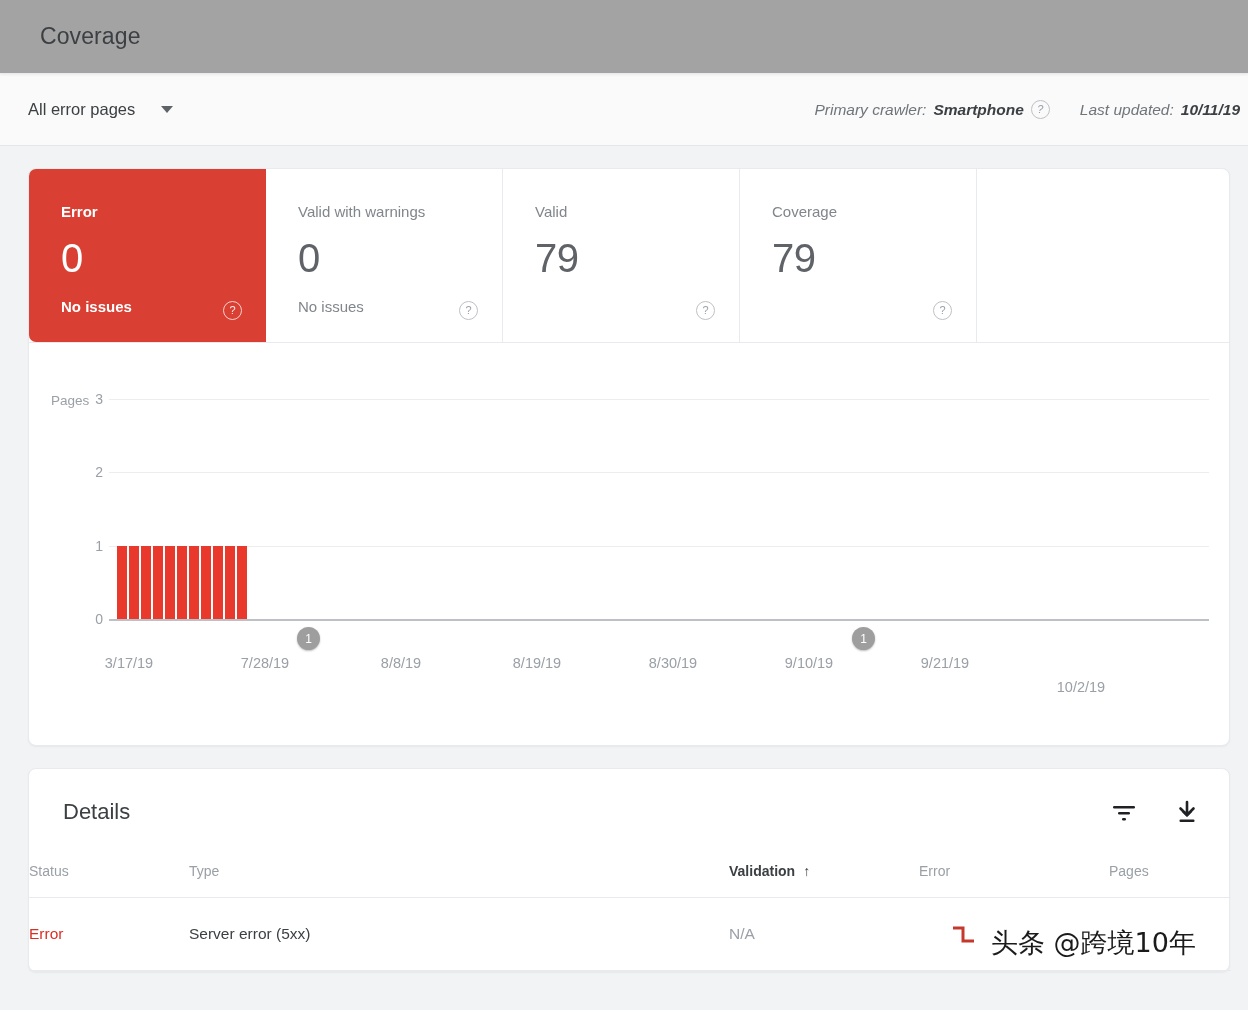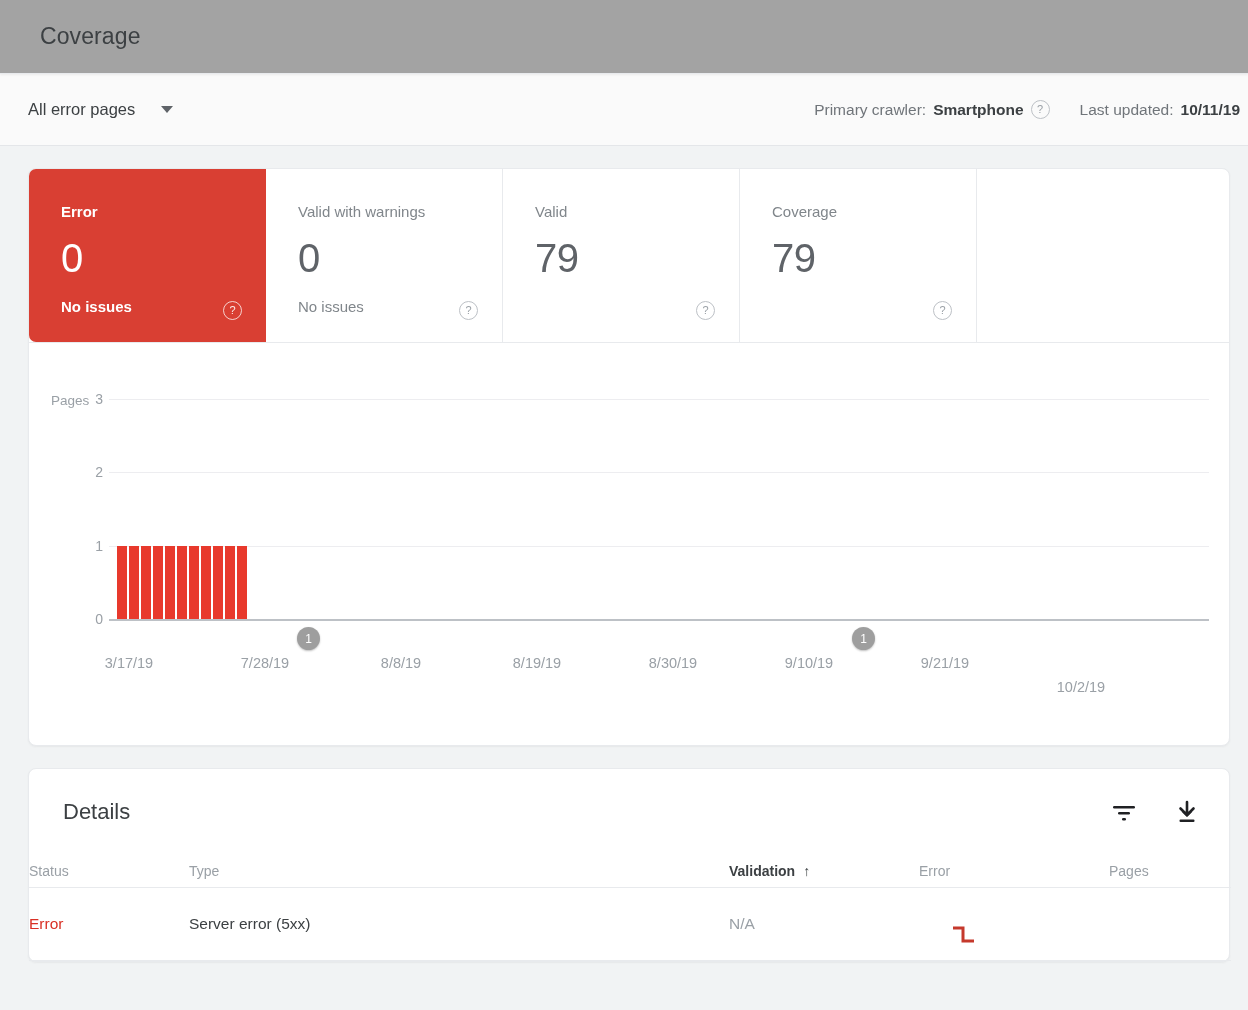--- a/index.html
+++ b/index.html
@@ -70,20 +70,21 @@
     padding-right: 8px;
     gap: 30px;
   }
   .meta-item {
     font-size: 15.5px;
     color: #70757a;
     display: flex;
     align-items: center;
     gap: 7px;
     white-space: nowrap;
+    font-style: italic;
   }
   .meta-item b { color: #3c4043; font-weight: 700; }
   .q-circle {
     display: inline-flex;
     align-items: center;
     justify-content: center;
     width: 17px; height: 17px;
     border: 1px solid #bdc1c6;
     border-radius: 50%;
     font-size: 11px;
@@ -261,21 +262,21 @@
     align-items: center;
   }
   .icon-btn { cursor: pointer; line-height: 0; }
 
   .table { width: 100%; border-collapse: collapse; margin-top: 38px; table-layout: fixed; }
   .table th {
     font-size: 14px;
     font-weight: 400;
     color: #9aa0a6;
     text-align: left;
-    padding: 0 0 8px 0;
+    padding: 0 0 18px 0;
     border-bottom: 1px solid #e8eaed;
   }
   .table th.sorted { color: #3c4043; font-weight: 700; }
   .table th .sortarrow { margin-left: 8px; font-size: 14px; }
   .table td {
     font-size: 15.5px;
     color: #3c4043;
     padding: 27px 0 27px 0;
     border-bottom: 1px solid #e8eaed;
   }
@@ -452,13 +453,14 @@
     </table>
   </div>
 </div>
 
 <div class="watermark">
   <span class="wm-hook">
     <svg width="34" height="30" viewBox="0 0 34 30">
       <path d="M3 3 L13 3 L13 16 L24 16" stroke="#c5392c" stroke-width="3" fill="none"></path>
     </svg>
   </span>
+  <span>头条 @跨境10年</span>
 </div>
 
 </body></html>

